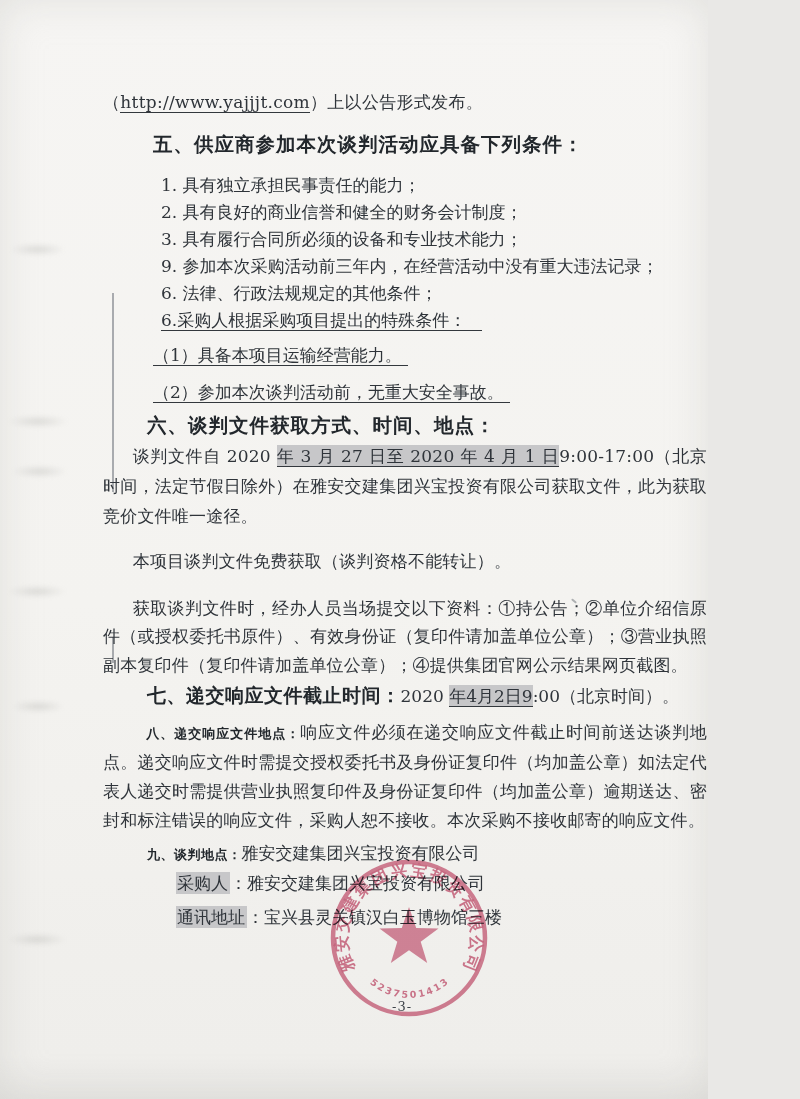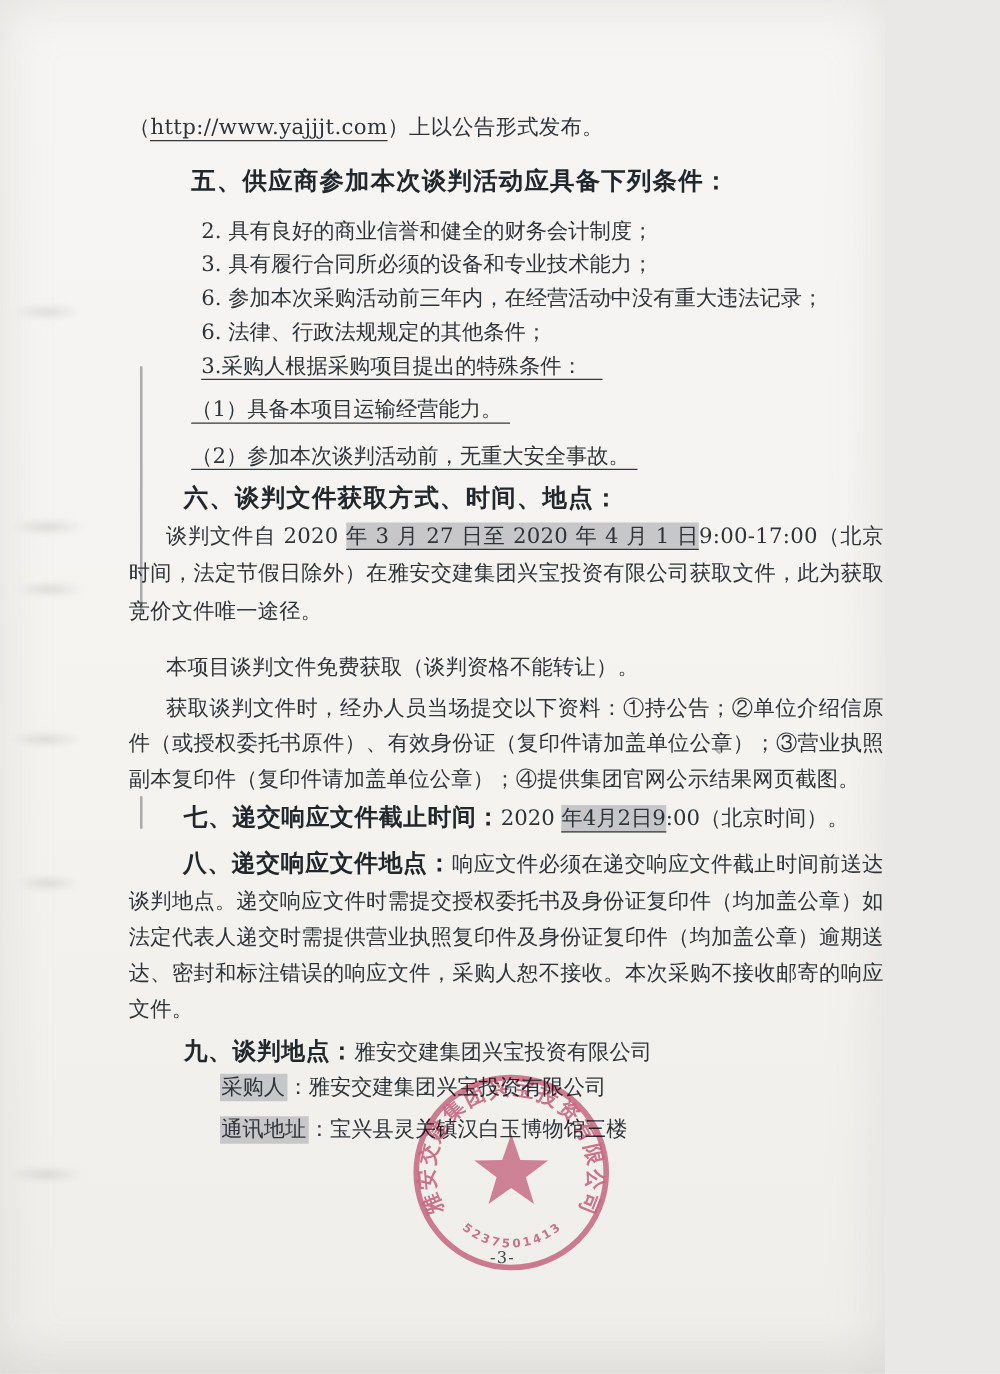--- a/index.html
+++ b/index.html
@@ -19,26 +19,26 @@
   .h5{margin:14px 0 0 50px;}
   .h6{margin:5px 0 0 44px;}
   .h10{margin:18px 0 0 46px;}
   .num-list{margin:12px 0 0 58px;font-size:17px;line-height:27px;}
   .sub-item{margin:8px 0 0 50px;font-size:17px;line-height:27px;}
   .sub-item + .sub-item{margin-top:10px;}
   .para{font-size:17px;line-height:30px;text-indent:1.75em;text-align:justify;letter-spacing:.2px;}
   .para-tight{line-height:28.5px;}
   .p-obtain{margin-top:0;}
   .p-free{margin-top:16px;}
-  .p-materials{margin-top:4px;}
+  .p-materials{margin-top:18px;}
   .line-7{margin:2px 0 0 44px;font-size:17px;line-height:28px;}
   .line-7 .lbl{font-size:19px;}
   .p-section8{margin-top:8px;line-height:29px;text-indent:2.55em;}
   .lbl{font-weight:bold;color:#22272c;letter-spacing:.5px;margin-top:17px;}
-  .p-section8 .lbl,.line-9 .lbl{font-size:19px;}
+  .p-section8 .lbl,.line-9 .lbl{font-size:13px;}
   .line-9{margin:4px 0 0 44px;font-size:17px;line-height:28px;}
   .contact-row{margin:2px 0 0 73px;font-size:17px;line-height:25px;}
   .contact-row + .contact-row{margin-top:9px;}
   .label-hl{background:#c7c7c9;padding:1px 2px 1px 1px;}
   .seg-n{}
   .seg-hu{background:#c7c7c9;border-bottom:1.6px solid #33383d;padding-top:1px;}
   .seg-u{border-bottom:1.5px solid #33383d;}
   .ul-item{border-bottom:1.5px solid #33383d;padding-right:16px;}
   .ul-sub{border-bottom:1.5px solid #33383d;padding-right:6px;}
   .page-number{position:absolute;left:392px;top:999px;font-size:13px;color:#3f444a;letter-spacing:1px;}
@@ -69,25 +69,26 @@
   <div class="speck" style="left:486px;top:236px;width:4px;height:3px;transform:rotate(25deg);"></div>
   <div class="speck" style="left:571px;top:600px;width:6px;height:2px;transform:rotate(40deg);"></div>
 
   <div class="content">
 
     <p class="url-line"><span class="seg-n">（</span><span class="seg-u">http://www.yajjjt.com</span><span class="seg-n">）上以公告形式发布。</span></p>
 
     <p class="h-main h5">五、供应商参加本次谈判活动应具备下列条件：</p>
 
     <div class="num-list">
+      <div>1. 具有独立承担民事责任的能力；</div>
       <div>2. 具有良好的商业信誉和健全的财务会计制度；</div>
       <div>3. 具有履行合同所必须的设备和专业技术能力；</div>
-      <div>6. 参加本次采购活动前三年内，在经营活动中没有重大违法记录；</div>
+      <div>9. 参加本次采购活动前三年内，在经营活动中没有重大违法记录；</div>
       <div>6. 法律、行政法规规定的其他条件；</div>
-      <div><span class="ul-item">3.采购人根据采购项目提出的特殊条件：</span></div>
+      <div><span class="ul-item">6.采购人根据采购项目提出的特殊条件：</span></div>
     </div>
 
     <p class="sub-item">
       <span class="ul-sub">（1）具备本项目运输经营能力。</span></p>
     <p class="sub-item">
       <span class="ul-sub">（2）参加本次谈判活动前，无重大安全事故。</span></p>
 
     <p class="h-main h6">六、谈判文件获取方式、时间、地点：</p>
 
     <p class="para p-obtain"><span class="seg-n">谈判文件自 2020 </span><span class="seg-hu">年 3 月 27 日至 2020 年 4 月 1 日</span><span class="seg-n">9:00-17:00（北京时间，法定节假日除外）在雅安交建集团兴宝投资有限公司获取文件，此为获取竞价文件唯一途径。</span></p>

